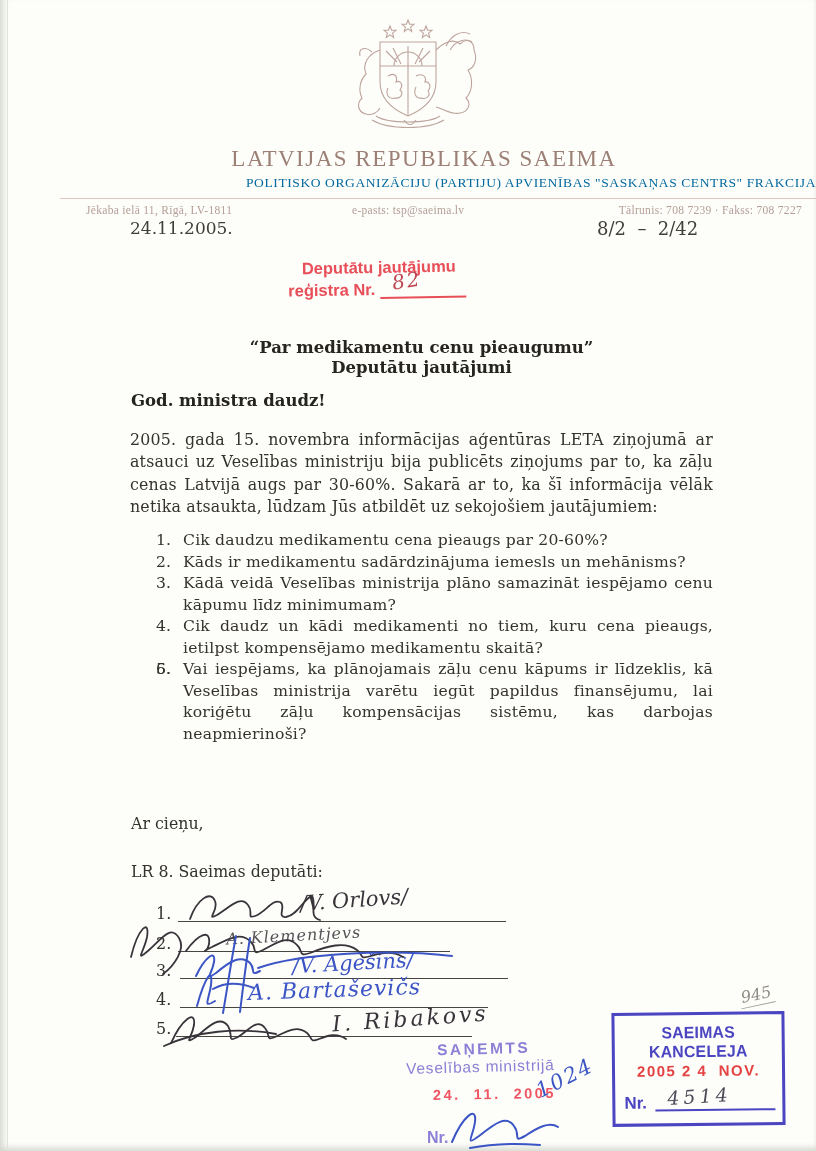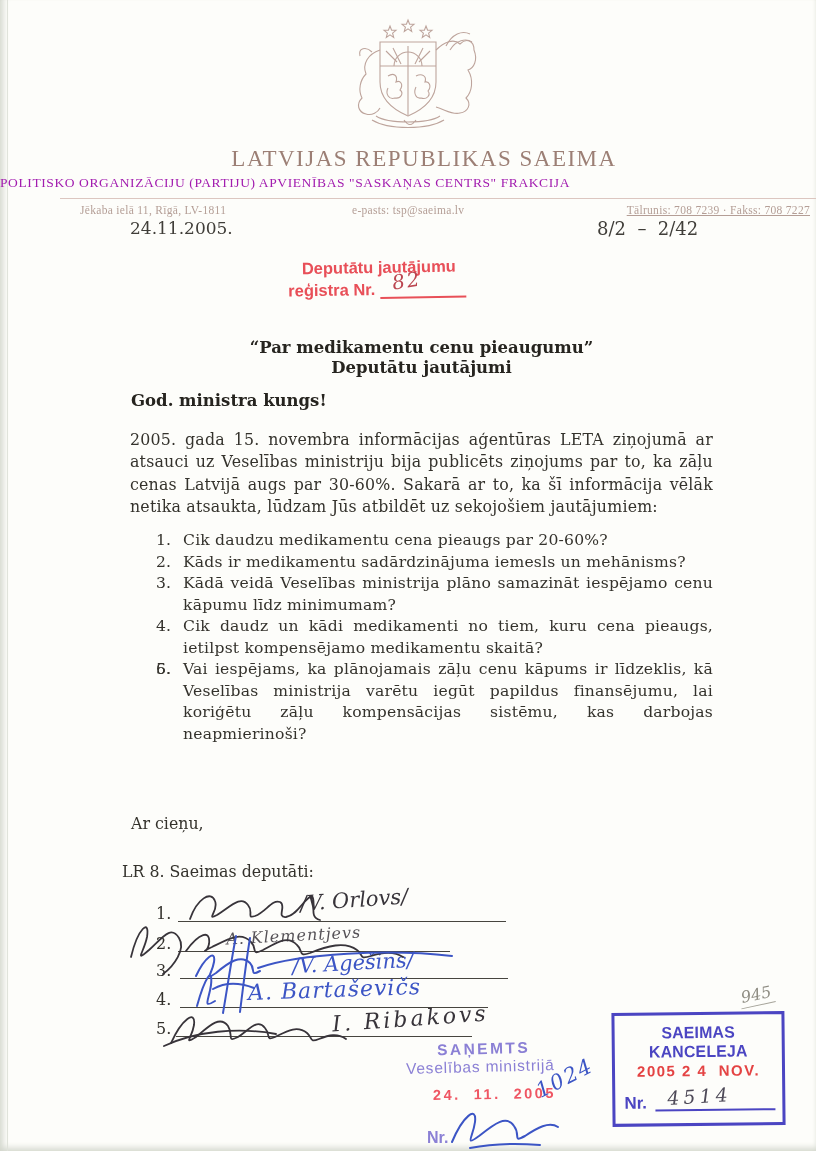--- a/index.html
+++ b/index.html
@@ -11,27 +11,27 @@
     font-family:"DejaVu Serif", serif;
     color:#34322c;
     box-shadow:inset 8px 0 6px -5px #d3d7cd, inset 0 -8px 6px -5px #d3d7cd, inset -3px 0 4px -3px #e4e6e0;
   }
   .scan::before{content:"";position:absolute;left:7px;top:0;bottom:0;width:1px;background:#e0e3db;}
 
   
   .coat{position:absolute;left:326px;top:18px;}
   .org-name{position:absolute;top:146px;left:0;width:100%;text-align:center;
     font-family:"Liberation Serif",serif;font-size:23px;letter-spacing:1.5px;color:#9c7f75;margin-left:16px;}
-  .org-subtitle{position:absolute;top:175px;left:0;width:100%;text-align:left;
-    font-family:"Liberation Serif",serif;font-size:13.5px;letter-spacing:.6px;color:#a21caf;}
+  .org-subtitle{position:absolute;top:175px;left:0;width:100%;text-align:right;
+    font-family:"Liberation Serif",serif;font-size:13.5px;letter-spacing:.6px;color:#0369a1;}
   .rule{position:absolute;top:198px;left:60px;right:0;height:1px;background:#dcc6c0;}
   .contact{position:absolute;top:204px;font-family:"Liberation Serif",serif;font-size:11.5px;color:#b49e96;letter-spacing:.3px;}
-  .contact.addr{left:80px;}
+  .contact.addr{left:86px;}
   .contact.mail{left:352px;}
-  .contact.tel{right:6px;text-decoration:underline;}
+  .contact.tel{right:14px;}
   .date{position:absolute;top:218px;left:130px;font-size:17px;color:#403e39;}
   .doc-number{position:absolute;top:218px;left:597px;font-size:18px;color:#403e39;white-space:pre;}
 
   
   .reg-stamp{position:absolute;left:288px;top:257px;transform:rotate(-1deg);
     font-family:"Liberation Sans",sans-serif;font-weight:700;font-size:16.5px;color:#e84f58;line-height:20px;}
   .reg-line1{margin-left:14px;}
   .reg-line2{display:flex;align-items:flex-end;}
   .reg-underwrap{position:relative;display:inline-block;width:86px;height:20px;margin-left:5px;
     border-bottom:2.5px solid #e85058;}
@@ -46,21 +46,21 @@
   .subject{position:absolute;top:338px;left:130px;width:583px;text-align:center;
     font-weight:700;font-size:16.5px;line-height:19.5px;color:#26241f;}
   .salutation{position:absolute;top:391px;left:131px;font-weight:700;font-size:16.5px;color:#26241f;}
   .paragraph{position:absolute;top:429px;left:130px;width:583px;
     font-size:15.8px;line-height:22.4px;text-align:justify;letter-spacing:.2px;}
   .questions{position:absolute;top:530px;left:130px;width:583px;box-sizing:border-box;padding-left:26px;
     font-size:15.6px;line-height:21.5px;letter-spacing:.2px;}
   .q-item{position:relative;padding-left:27px;text-align:justify;}
   .q-no{position:absolute;left:0;top:0;}
   .closing{position:absolute;top:814px;left:131px;font-size:15.8px;}
-  .signers-label{position:absolute;top:862px;left:122px;font-size:15.8px;}
+  .signers-label{position:absolute;top:862px;left:131px;font-size:15.8px;}
 
   
   .sig-no{position:absolute;font-size:16px;color:#33312c;}
   .sig-line{position:absolute;height:0;border-top:1.4px solid#47453f;}
   .sig-name{position:absolute;font-family:"DejaVu Serif",serif;font-style:italic;white-space:nowrap;}
   .ink-black{color:#38343a;}
   .ink-blue{color:#3c55c5;}
 
   
   .min-stamp{font-family:"Liberation Sans",sans-serif;color:#8b80d5;}
@@ -135,21 +135,21 @@
       </span>
     </div>
   </div>
 
 
   <div class="subject">
     <div>“Par medikamentu cenu pieaugumu”</div>
     <div>Deputātu jautājumi</div>
   </div>
 
-  <div class="salutation">God. ministra kungs!</div>
+  <div class="salutation">God. ministra daudz!</div>
   <div class="paragraph">2005. gada 15. novembra informācijas aģentūras LETA ziņojumā ar atsauci uz Veselības ministriju bija publicēts ziņojums par to, ka zāļu cenas Latvijā augs par 30-60%. Sakarā ar to, ka šī informācija vēlāk netika atsaukta, lūdzam Jūs atbildēt uz sekojošiem jautājumiem:</div>
 
   <div class="questions">
     <div class="q-item">
       <span class="q-no">1.</span>
       <span>Cik daudzu medikamentu cena pieaugs par 20-60%?</span>
     </div>
     <div class="q-item">
       <span class="q-no">2.</span>
       <span>Kāds ir medikamentu sadārdzinājuma iemesls un mehānisms?</span>

